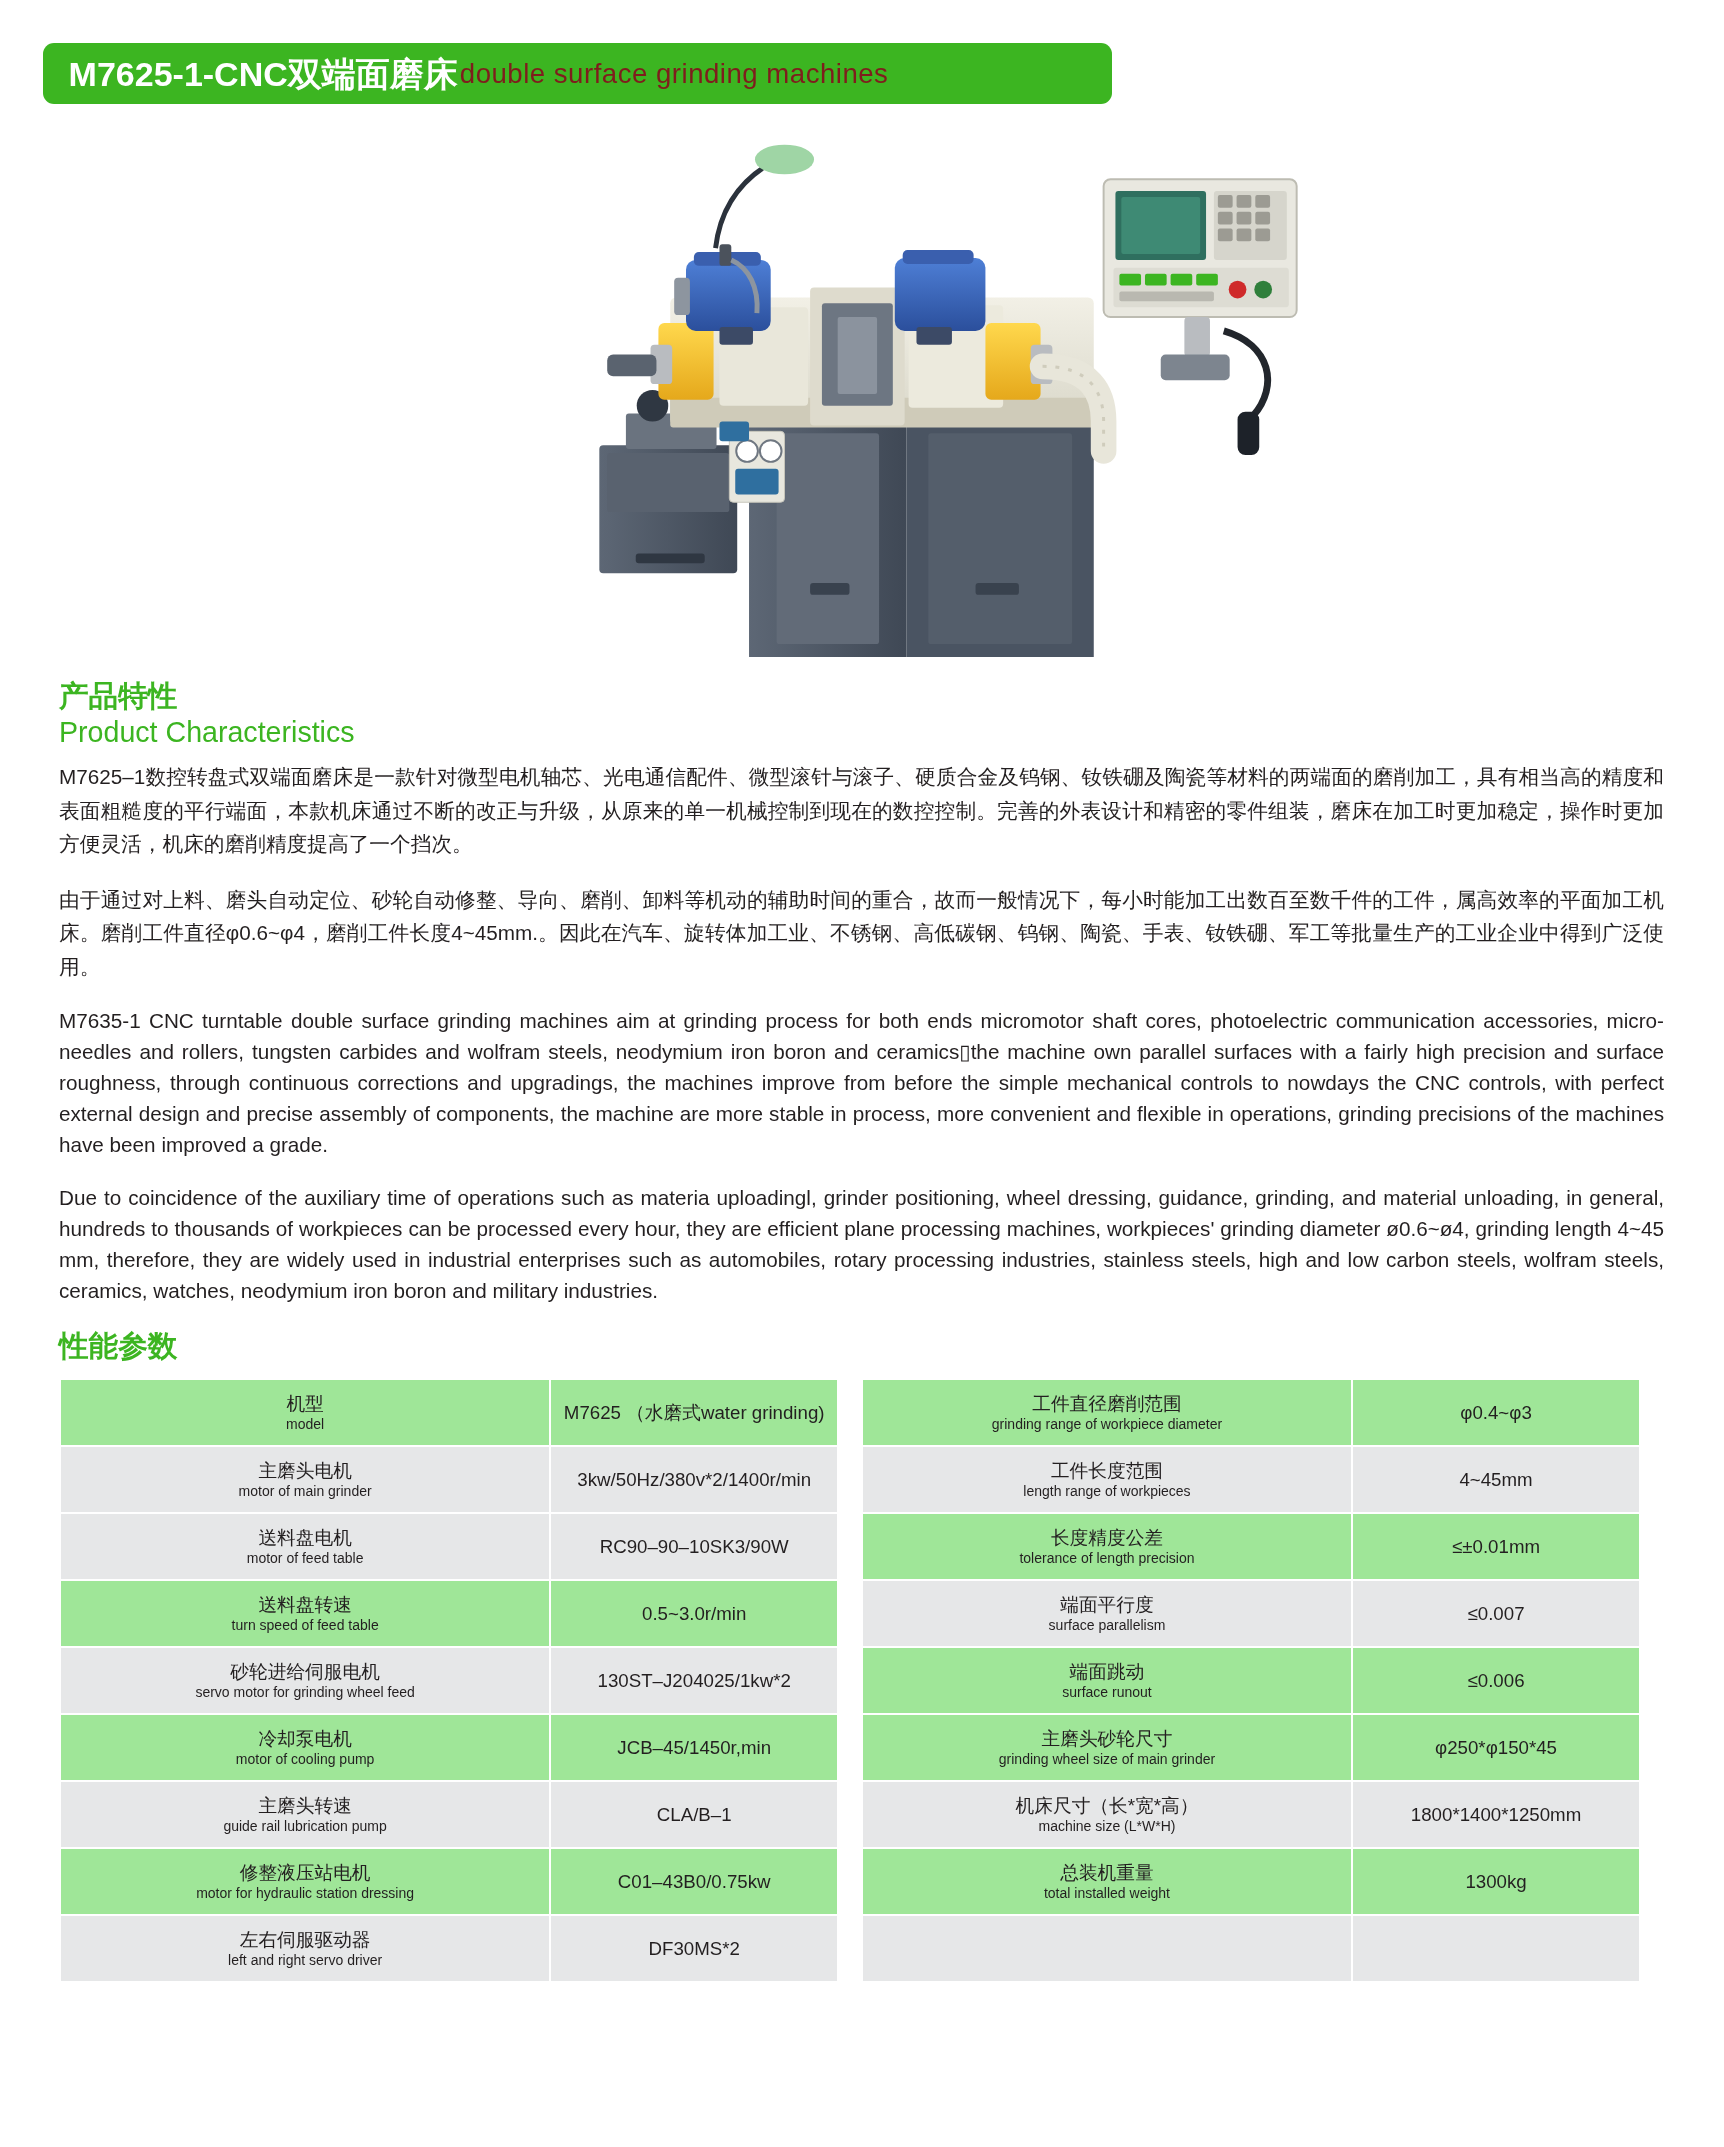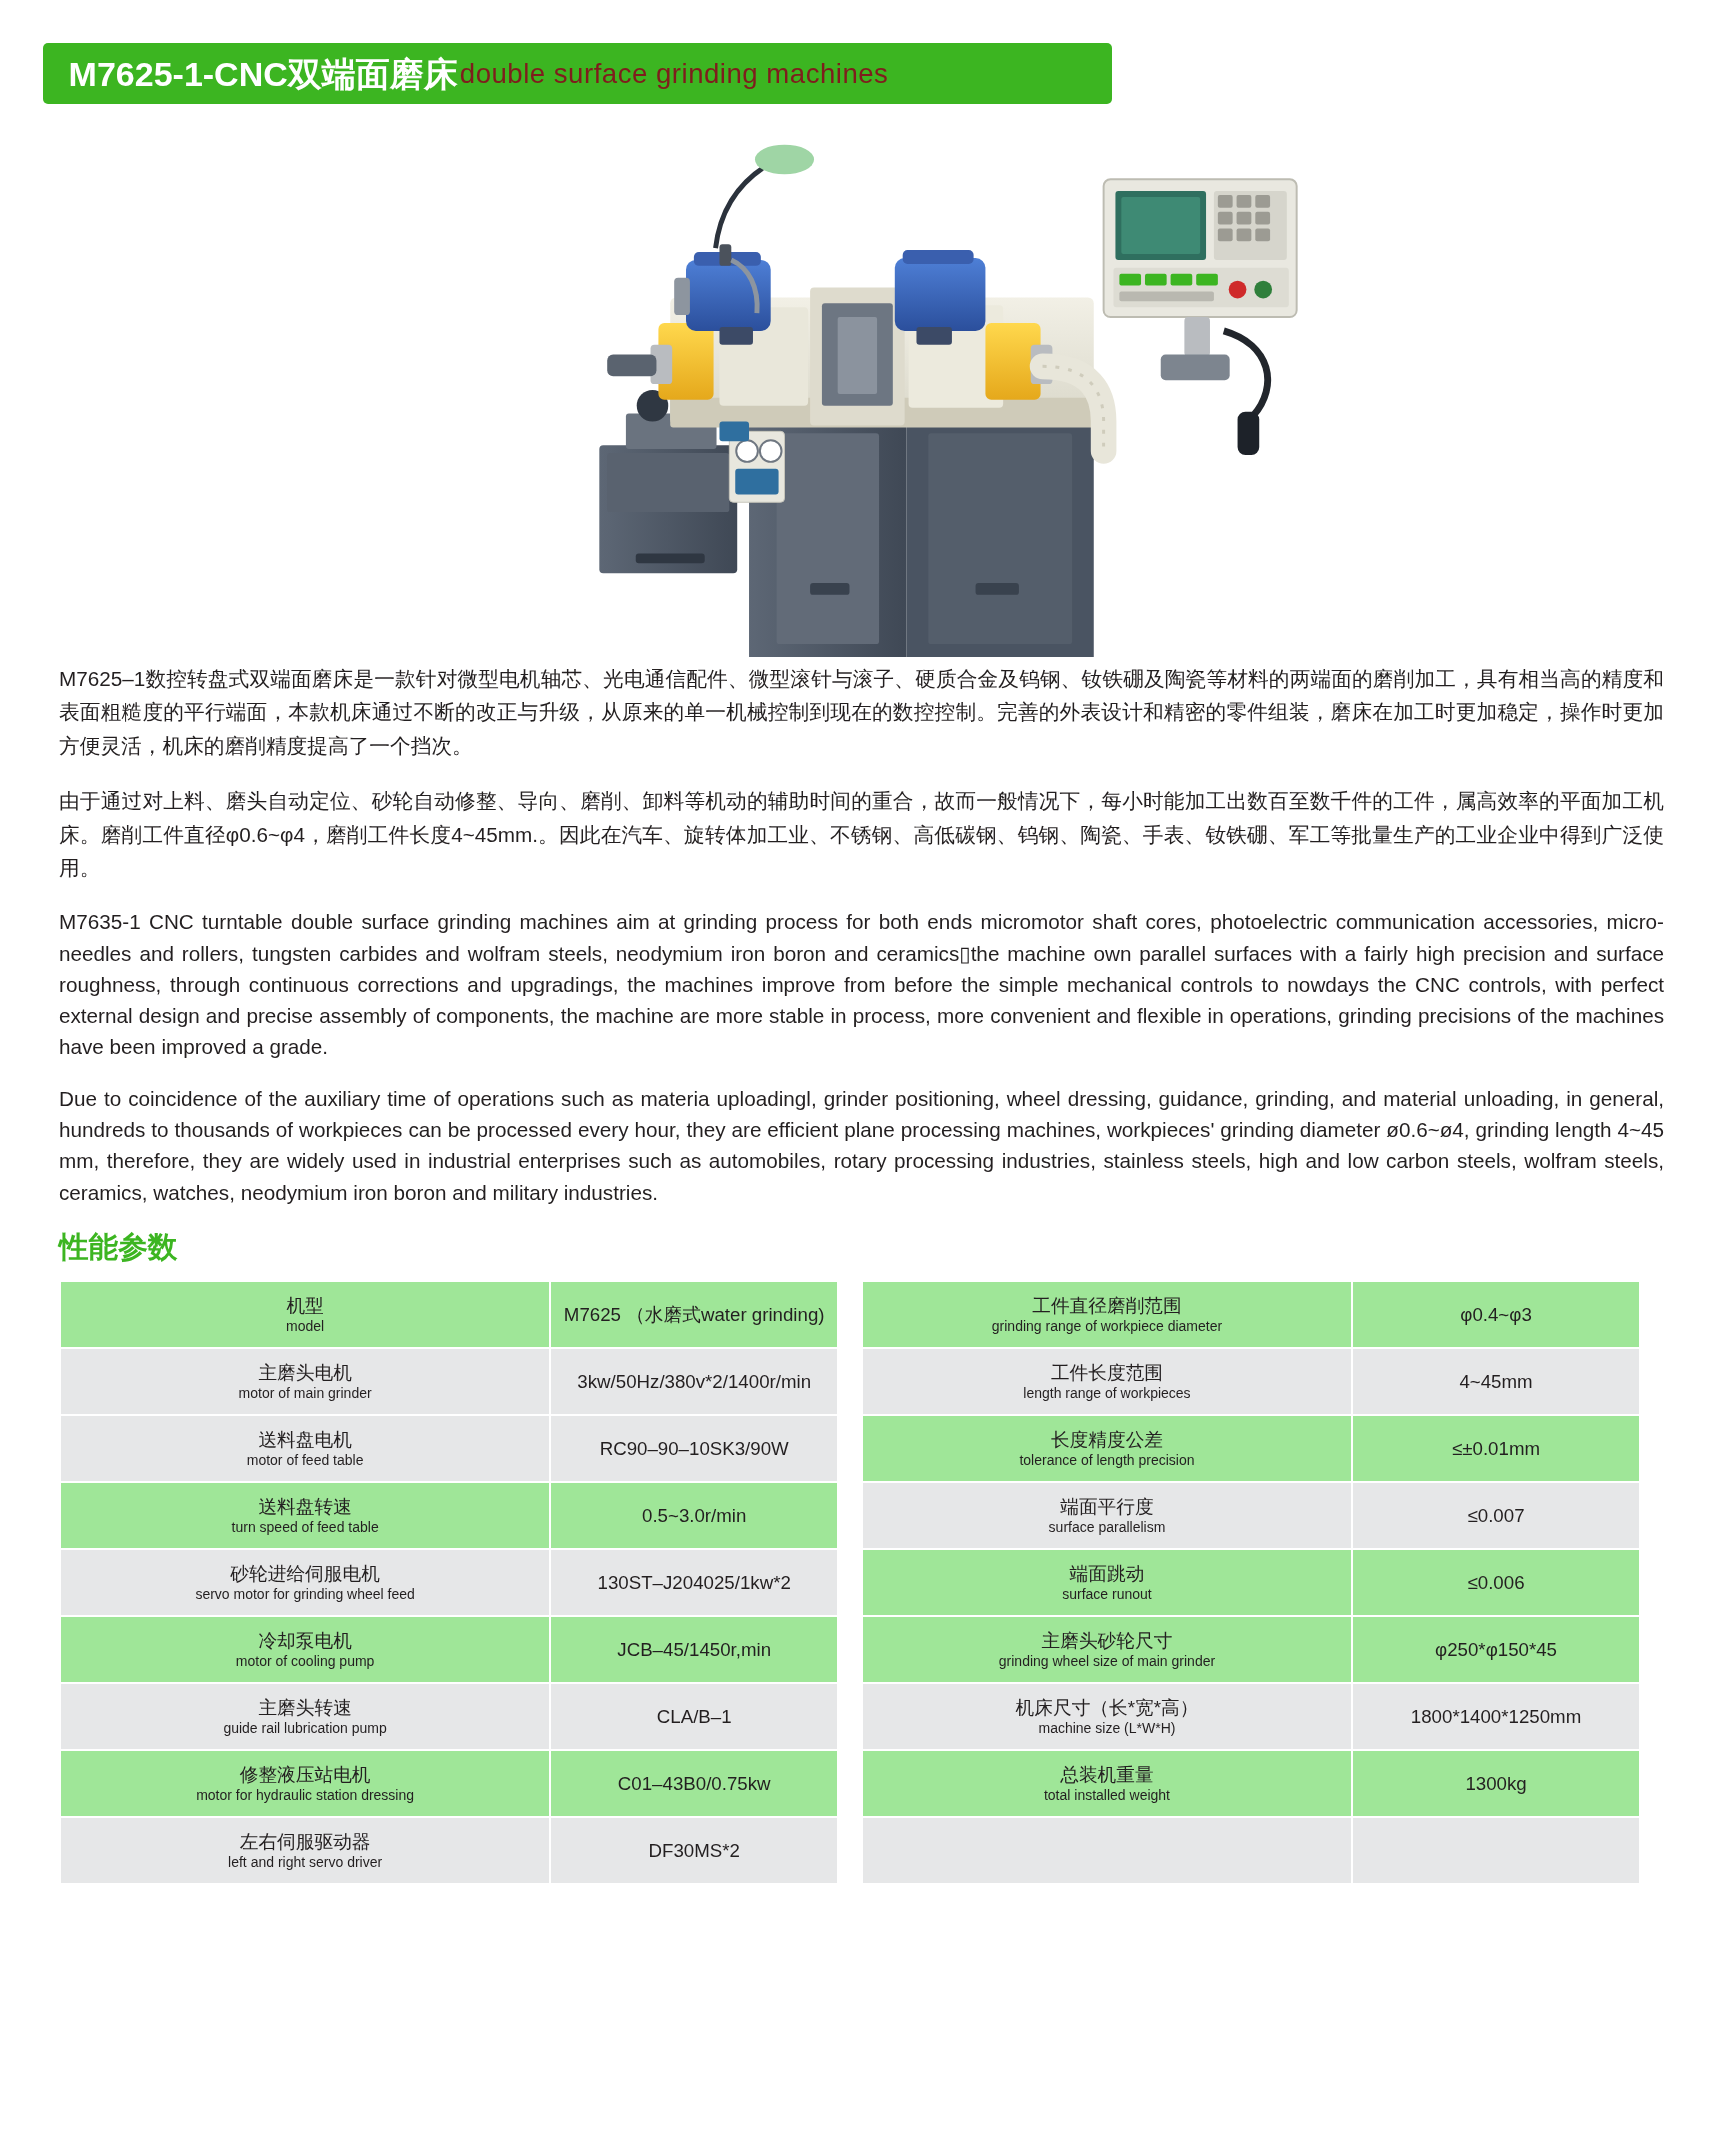--- a/index.html
+++ b/index.html
@@ -13,21 +13,21 @@
   }
   .page { position:relative; width:1725px; min-height:2147px; padding:0; }
 
   
   .title-bar {
     position:relative;
     margin:43px 0 0 43px;
     width:1069px;
     height:61px;
     background:#3cb521;
-    border-radius:5px;
+    border-radius:11px;
     display:flex;
     align-items:center;
     padding-left:25.6px;
     overflow:hidden;
   }
   .title-cn {
     color:#ffffff;
     font-size:34px;
     font-weight:bold;
     letter-spacing:0px;
@@ -223,20 +223,24 @@
         <rect x="310" y="316" width="56" height="72" rx="4" fill="#e8e7de" stroke="#c6c5bb"></rect>
         <circle cx="328" cy="336" r="11" fill="#ffffff" stroke="#6f7781" stroke-width="2"></circle>
         <circle cx="352" cy="336" r="11" fill="#ffffff" stroke="#6f7781" stroke-width="2"></circle>
         <rect x="316" y="354" width="44" height="26" rx="3" fill="#2f6f9f"></rect>
 
         <rect x="300" y="306" width="30" height="20" rx="3" fill="#2f6f9f"></rect>
       </svg>
     </div>
   </div>
 
+  <div class="sec-head">
+    <div class="cn">产品特性</div>
+    <div class="en">Product Characteristics</div>
+  </div>
 
   <div class="body-wrap">
     <p class="para cn">M7625–1数控转盘式双端面磨床是一款针对微型电机轴芯、光电通信配件、微型滚针与滚子、硬质合金及钨钢、钕铁硼及陶瓷等材料的两端面的磨削加工，具有相当高的精度和表面粗糙度的平行端面，本款机床通过不断的改正与升级，从原来的单一机械控制到现在的数控控制。完善的外表设计和精密的零件组装，磨床在加工时更加稳定，操作时更加方便灵活，机床的磨削精度提高了一个挡次。</p>
     <p class="para cn">由于通过对上料、磨头自动定位、砂轮自动修整、导向、磨削、卸料等机动的辅助时间的重合，故而一般情况下，每小时能加工出数百至数千件的工件，属高效率的平面加工机床。磨削工件直径φ0.6~φ4，磨削工件长度4~45mm.。因此在汽车、旋转体加工业、不锈钢、高低碳钢、钨钢、陶瓷、手表、钕铁硼、军工等批量生产的工业企业中得到广泛使用。</p>
     <p class="para en">M7635-1 CNC turntable double surface grinding machines aim at grinding process for both ends micromotor shaft cores, photoelectric communication accessories, micro-needles and rollers, tungsten carbides and wolfram steels, neodymium iron boron and ceramics▯the machine own parallel surfaces with a fairly high precision and surface roughness, through continuous corrections and upgradings, the machines improve from before the simple mechanical controls to nowdays the CNC controls, with perfect external design and precise assembly of components, the machine are more stable in process, more convenient and flexible in operations, grinding precisions of the machines have been improved a grade.</p>
     <p class="para en">Due to coincidence of the auxiliary time of operations such as materia uploadingl, grinder positioning, wheel dressing, guidance, grinding, and material unloading, in general, hundreds to thousands of workpieces can be processed every hour, they are efficient plane processing machines, workpieces' grinding diameter ø0.6~ø4, grinding length 4~45 mm, therefore, they are widely used in industrial enterprises such as automobiles, rotary processing industries, stainless steels, high and low carbon steels, wolfram steels, ceramics, watches, neodymium iron boron and military industries.</p>
   </div>
 
   <div class="sec-head">
     <div class="cn">性能参数</div>

